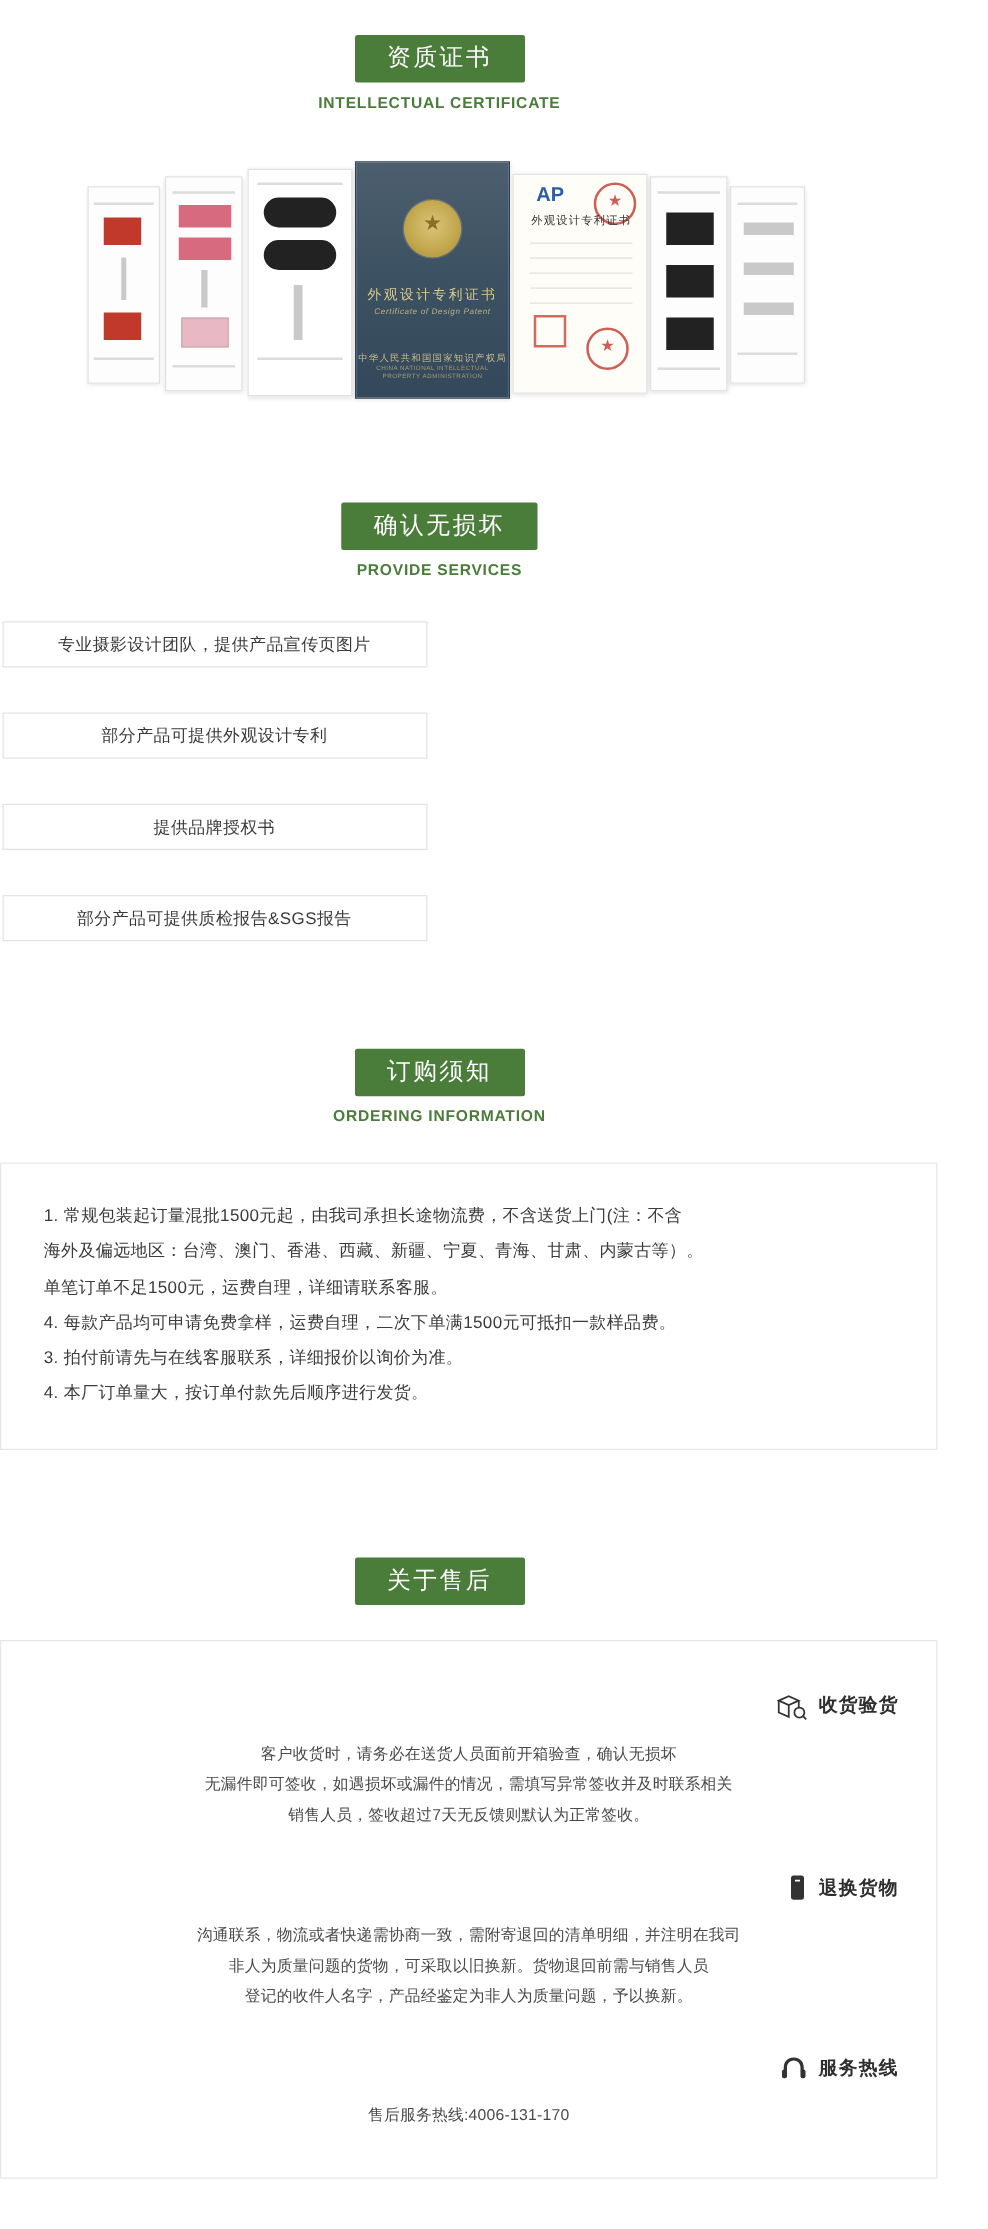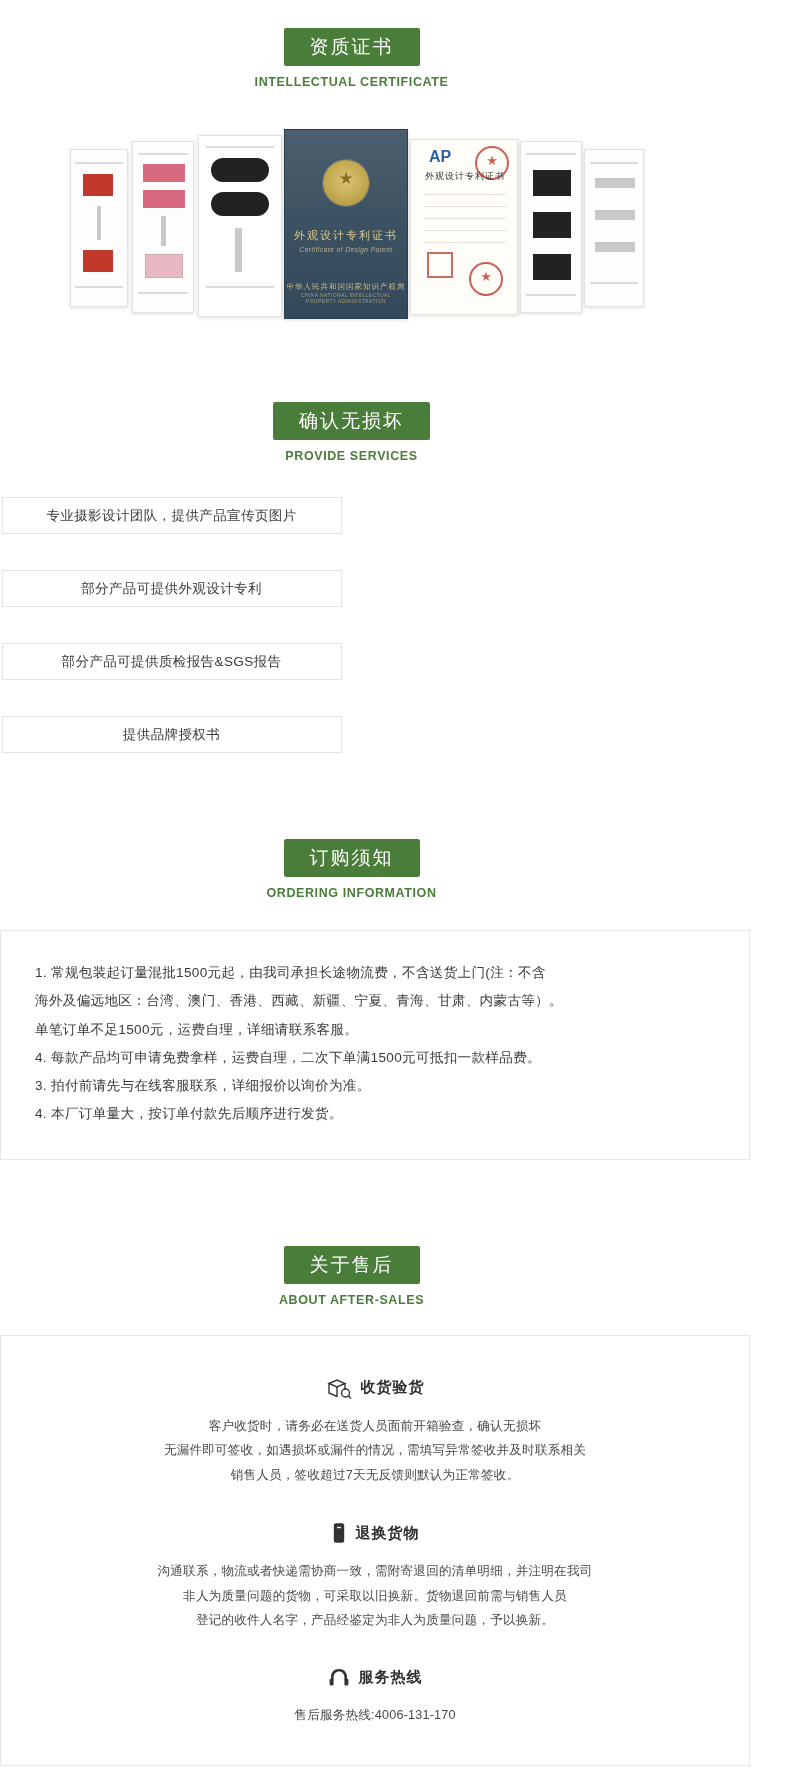--- a/index.html
+++ b/index.html
@@ -184,21 +184,21 @@
     margin: 28px auto 0 auto;
     width: 750px;
     border: 1px solid #e7e7e7;
     background: #fff;
     padding: 40px 30px 38px 30px;
     text-align: center;
   }
   .after-item { margin-bottom: 34px; }
   .after-item:last-child { margin-bottom: 0; }
   .ai-head {
-    display: flex; align-items: center; justify-content: center;
+    display: flex; align-items: center; justify-content: flex-end;
     gap: 9px;
     margin-bottom: 14px;
     font-family: Liberation Serif, serif;
   }
   .ai-head .title {
     font-size: 15px; color: #2f2f2f; font-weight: bold; letter-spacing: 1px;
   }
   .ai-body {
     font-size: 12.6px; color: #4a4a4a; line-height: 1.95; letter-spacing: 0.2px;
   }
@@ -302,22 +302,22 @@
   <div class="spacer-86"></div>
 
   <div class="sec-head">
     <span class="badge">确认无损坏</span>
     <span class="sub">PROVIDE SERVICES</span>
   </div>
 
   <div class="services">
     <div class="svc-card">专业摄影设计团队，提供产品宣传页图片</div>
     <div class="svc-card">部分产品可提供外观设计专利</div>
+    <div class="svc-card">提供品牌授权书</div>
     <div class="svc-card">部分产品可提供质检报告&amp;SGS报告</div>
-    <div class="svc-card">提供品牌授权书</div>
   </div>
 
   <div class="spacer-86"></div>
 
   <div class="sec-head">
     <span class="badge">订购须知</span>
     <span class="sub">ORDERING INFORMATION</span>
   </div>
 
   <div class="order-box">
@@ -326,21 +326,20 @@
     <p>单笔订单不足1500元，运费自理，详细请联系客服。</p>
     <p>4. 每款产品均可申请免费拿样，运费自理，二次下单满1500元可抵扣一款样品费。</p>
     <p>3. 拍付前请先与在线客服联系，详细报价以询价为准。</p>
     <p>4. 本厂订单量大，按订单付款先后顺序进行发货。</p>
   </div>
 
   <div class="spacer-86"></div>
 
   <div class="sec-head">
     <span class="badge">关于售后</span>
-    <span class="sub">ABOUT AFTER-SALES</span>
   </div>
 
   <div class="after-box">
 
     <div class="after-item">
       <div class="ai-head">
         <span class="ico">
           <svg width="26" height="24" viewBox="0 0 26 24" fill="none" stroke="#333" stroke-width="1.4">
             <path d="M3 7.5 L11 4 L19 7.5 L11 11 Z"></path>
             <path d="M3 7.5 L3 17 L11 20.5 L11 11"></path>

